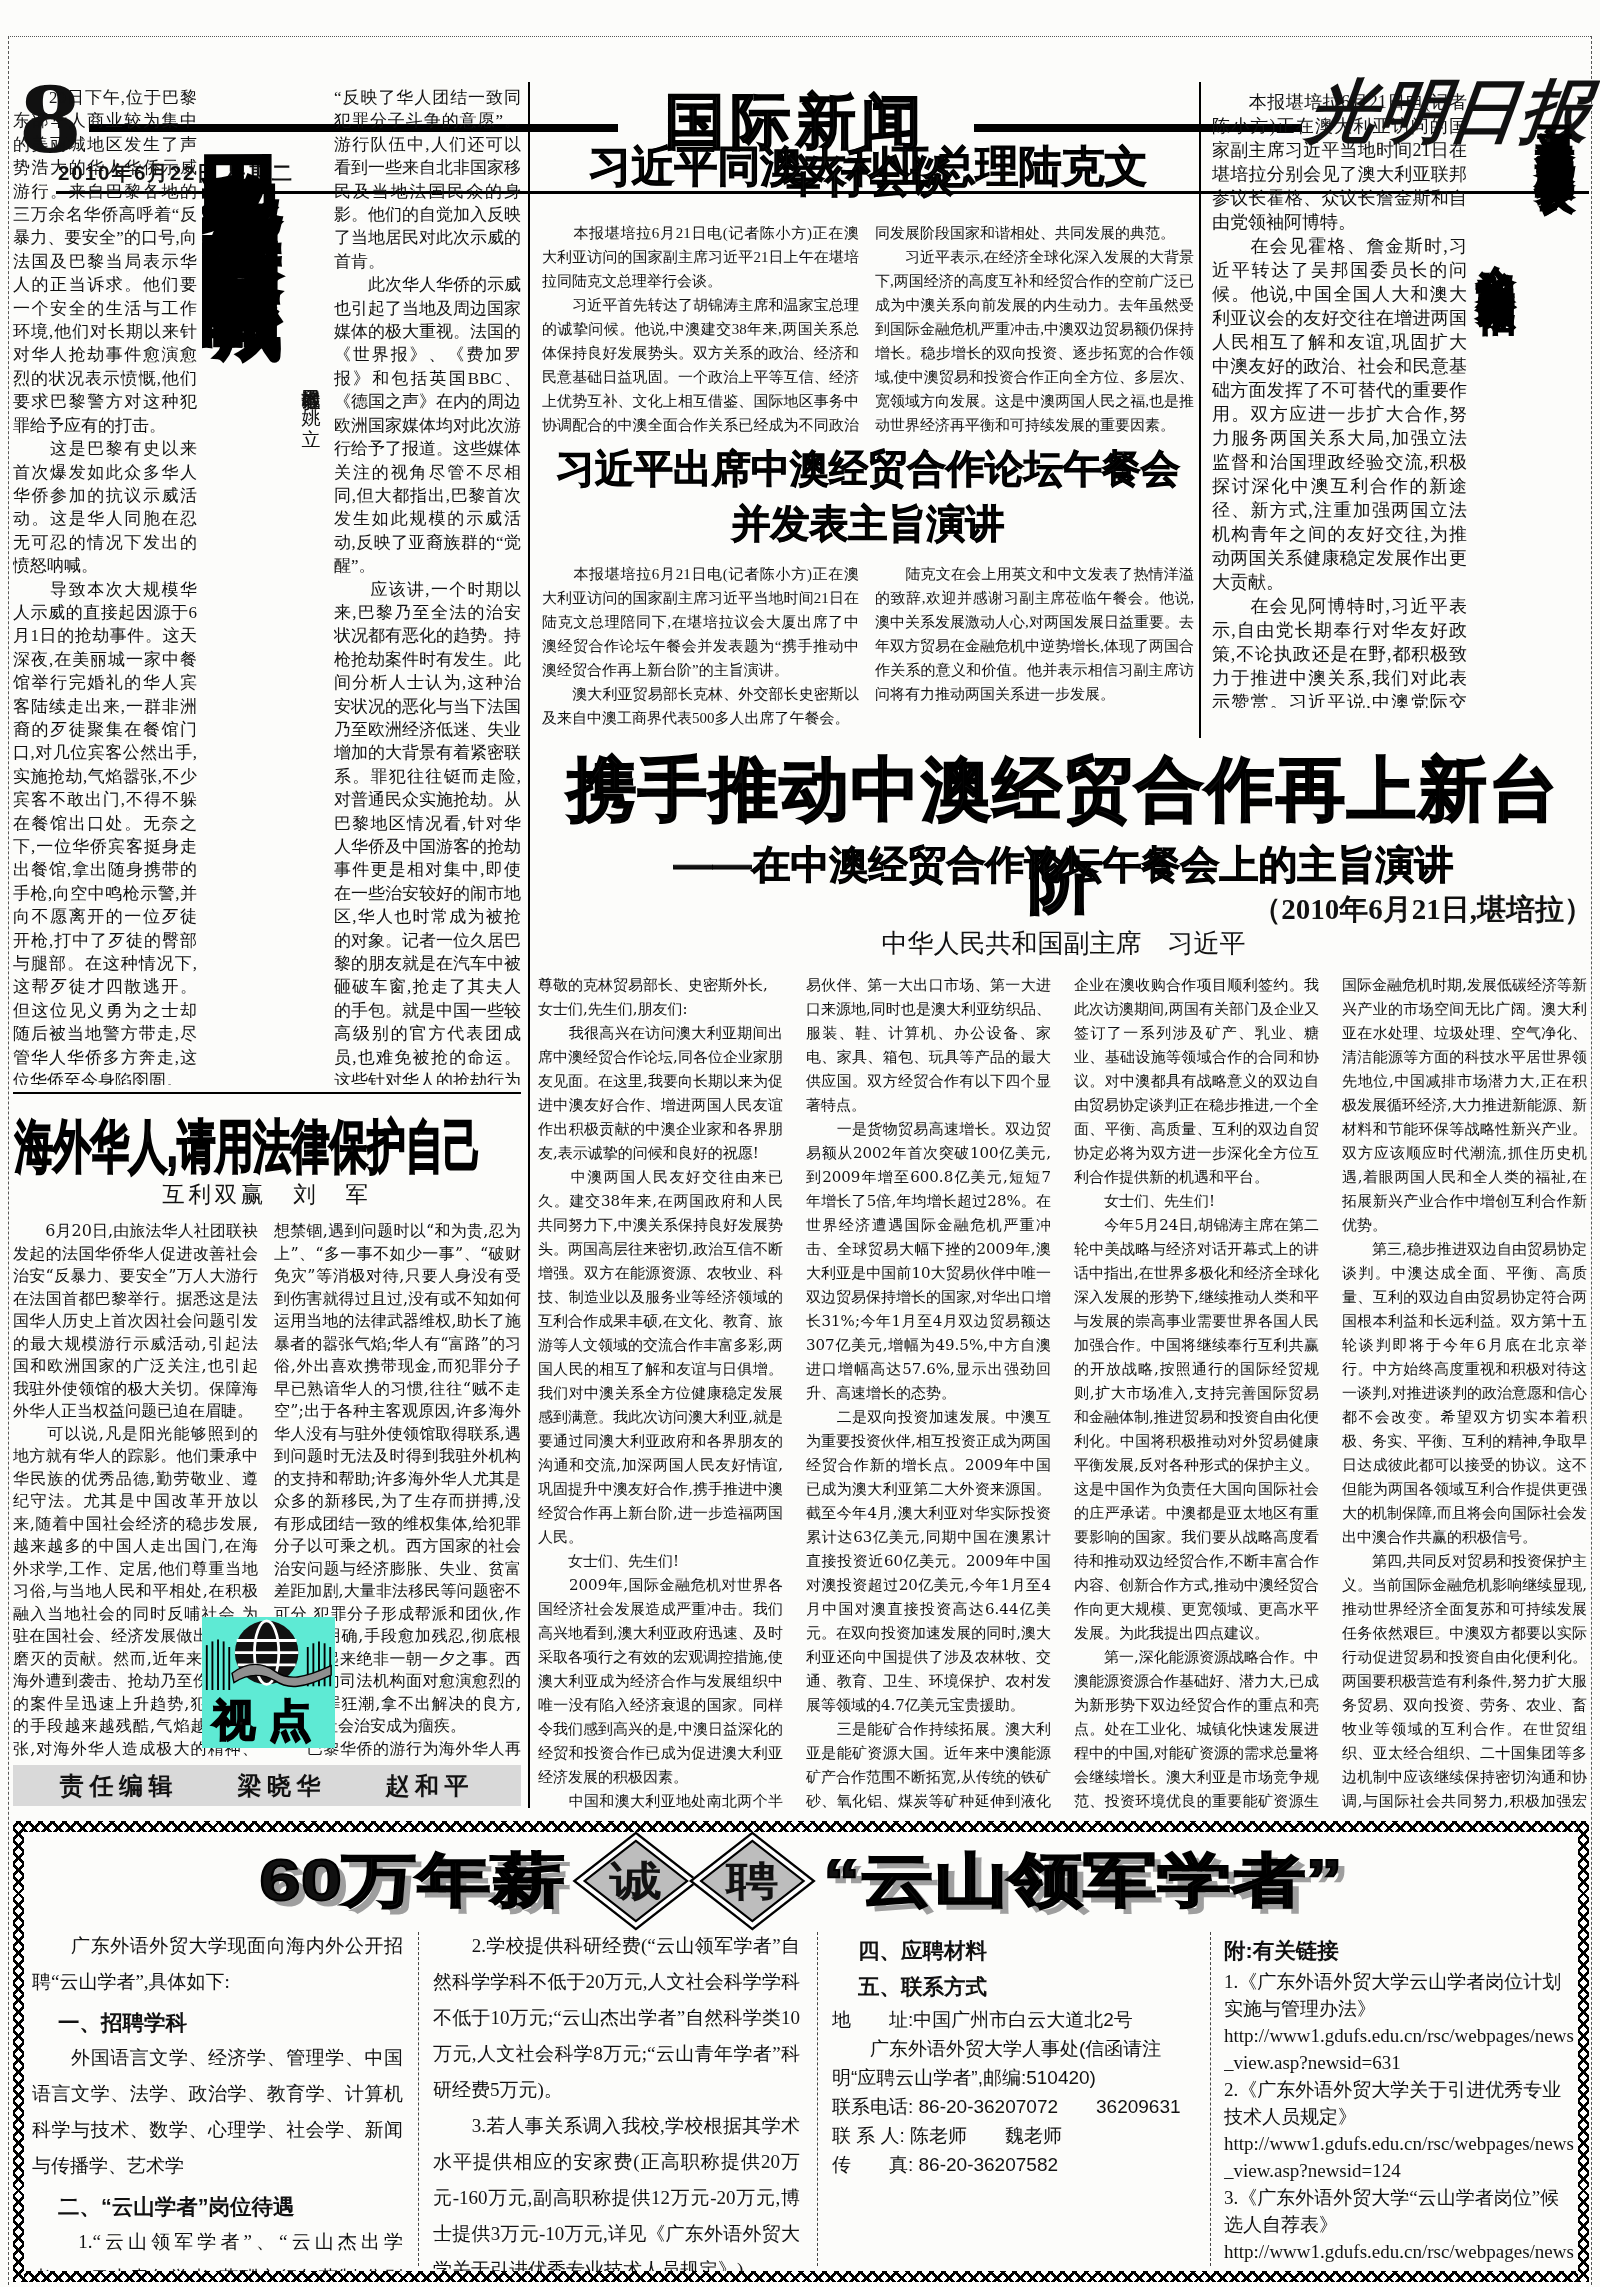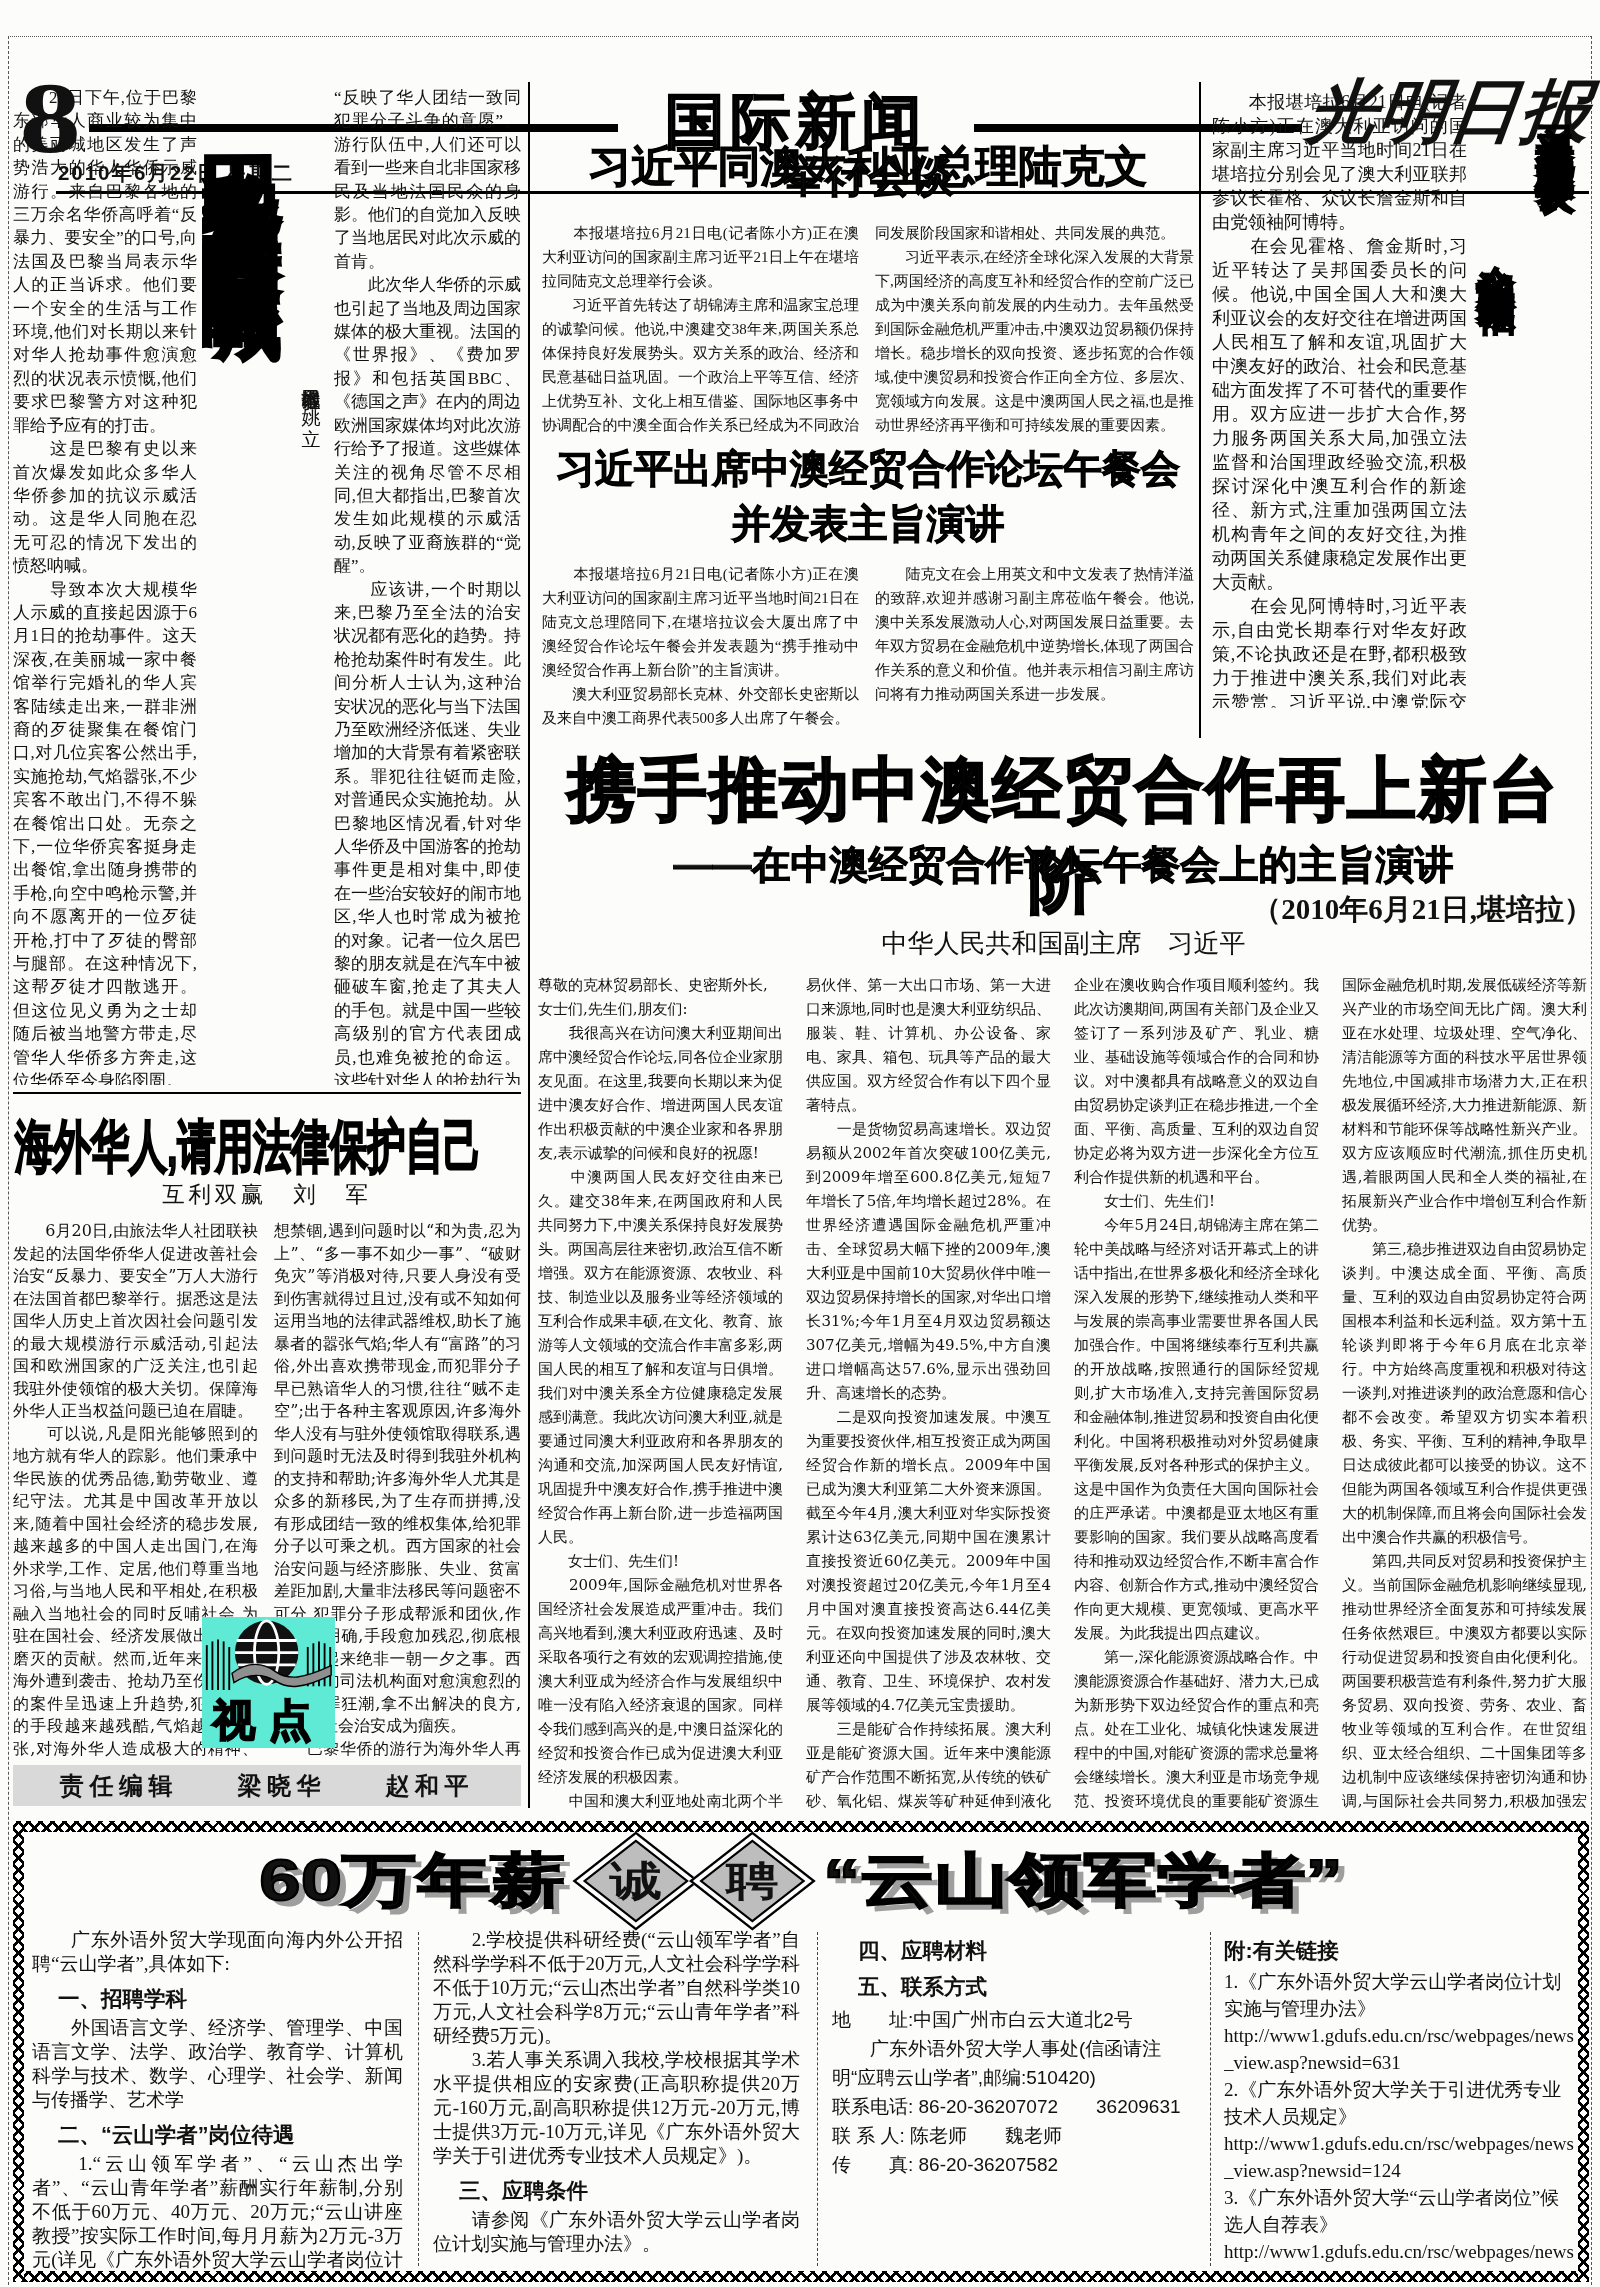--- a/index.html
+++ b/index.html
@@ -50,21 +50,21 @@
   .lace{background:repeating-linear-gradient(45deg,#000 0 2.8px,rgba(0,0,0,0) 2.8px 8.4px),
                repeating-linear-gradient(-45deg,#000 0 2.8px,#fff 2.8px 8.4px);}
   .ad-headrow{display:flex;align-items:center;justify-content:center;gap:20.6px;
               transform:scaleX(1.28);transform-origin:center;}
   .ad-big{font-size:58px;font-weight:900;font-family:"Liberation Sans",sans-serif;
           -webkit-text-stroke:1.9px #000;text-shadow:5.6px 5.6px 0 #9e9e9e;white-space:nowrap;}
   .diamond{width:66px;height:66px;background:#bdbdbd;border:2.8px solid #000;transform:rotate(45deg);
            display:flex;align-items:center;justify-content:center;box-shadow:inset 0 0 0 3.7px #fff,inset 0 0 0 5.6px #000;}
   .diamond i{transform:rotate(-45deg);font-style:normal;font-size:41px;font-weight:900;
              font-family:"Liberation Sans",sans-serif;}
-  .adcol{font-size:19px;line-height:24px;}
+  .adcol{font-size:19px;line-height:36px;}
   .ad-title{font-size:21.5px;font-weight:900;font-family:"Liberation Sans",sans-serif;margin:7.5px 0 3.7px 26px;}
   .contact-line{font-family:"Liberation Sans",sans-serif;font-size:19px;line-height:29px;}
   .link-url{word-break:break-all;font-size:19px;line-height:27px;}
   .link-t{font-size:19px;line-height:27px;}
   .vdash{border-left:1.9px dashed #444;}
 </style>
 </head>
 <body>
 
 <div id="page">

